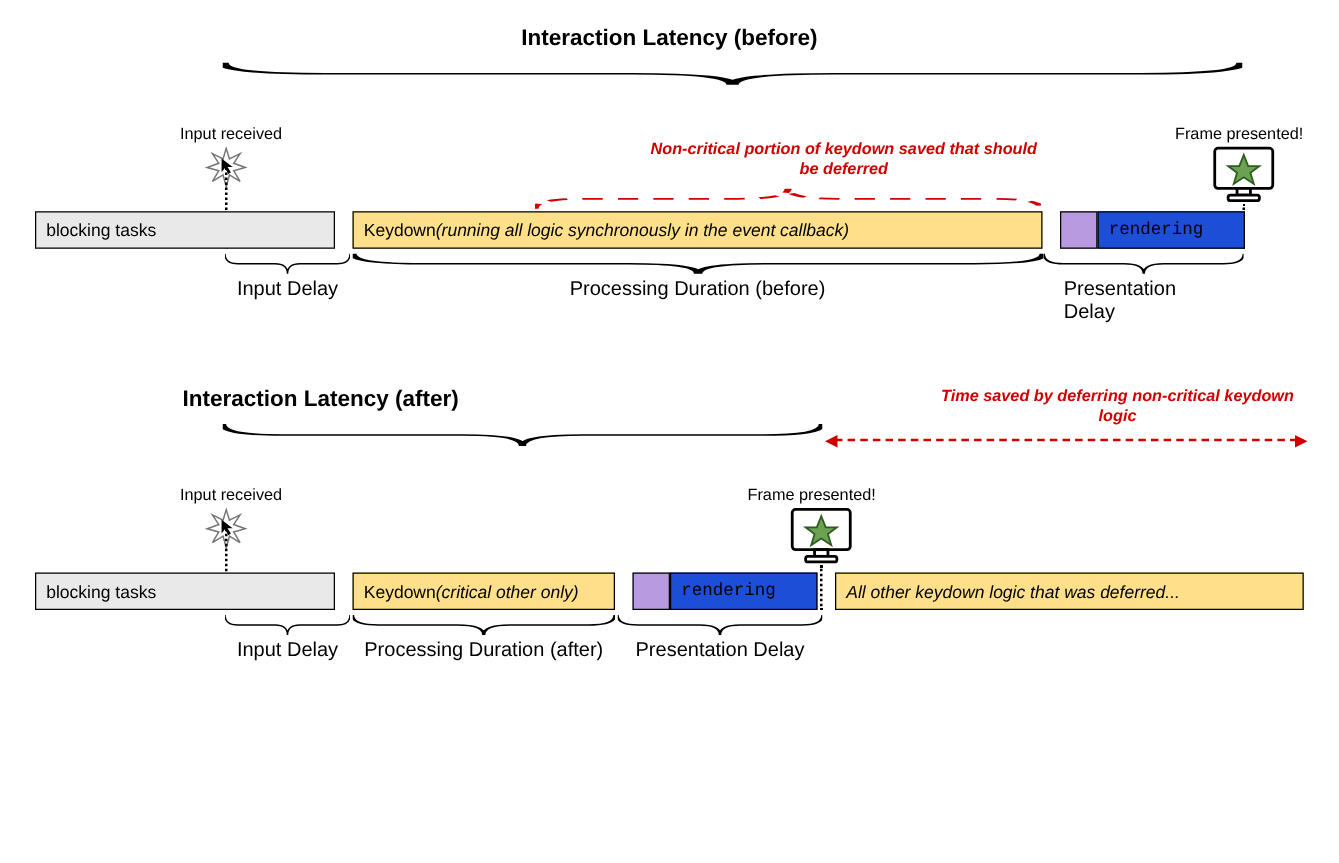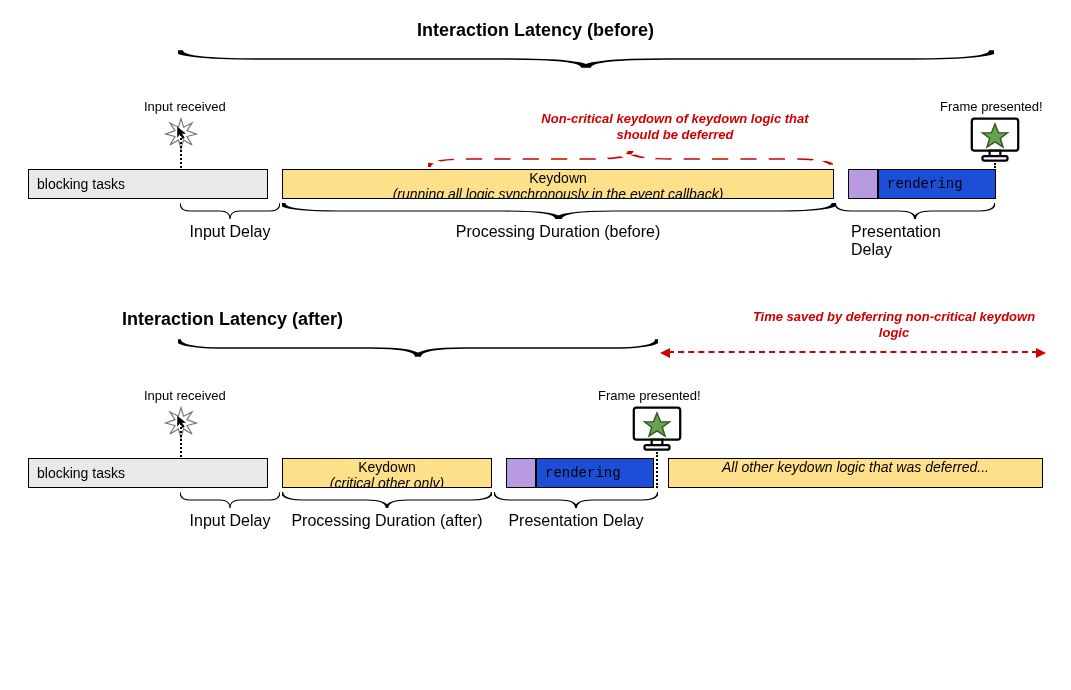--- a/index.html
+++ b/index.html
@@ -11,21 +11,21 @@
     background: #fff;
     color: #000;
   }
   .section { position: relative; margin-bottom: 80px; }
   .title { font-weight: 700; font-size: 18px; text-align: center; margin-bottom: 4px; }
   .warn { color: #d00000; font-weight: 700; font-style: italic; font-size: 13px; line-height: 1.25; text-align: center; }
   .italic { font-style: italic; }
   .row { display: flex; align-items: stretch; height: 30px; }
   .block { border: 1px solid #000; display: flex; align-items: center; padding: 0 8px; font-size: 14px; white-space: nowrap; overflow: hidden; }
   .block.gray   { background: #e9e9e9; }
-  .block.yellow { background: #ffe08a; flex-direction: column; }
+  .block.yellow { background: #ffe08a; }
   .block.purple { background: #b89ae0; }
   .block.green  { background: #1d4ed8; }
   .block.mono   { font-family: "Courier New", monospace; font-size: 14px; }
   .gap { background: transparent; border: none; }
   .brace-label { position: absolute; transform: translateX(-50%); }
   .lbl { position: absolute; font-size: 13px; }
 
   
   .brace { position: absolute; }
   .brace svg { width: 100%; height: 100%; display: block; }
@@ -102,21 +102,21 @@
           <use href="#burst"></use>
         </svg></div>
     <div class="vline" style="left:152px; top:62px; height:68px"></div>
 
     <div class="lbl" style="left:912px; top:30px">Frame presented!</div>
     <div class="monitor" style="left:940px; top:46px"><svg>
           <use href="#monitor"></use>
         </svg></div>
     <div class="vline" style="left:966px; top:94px; height:36px"></div>
 
-    <div class="warn" style="position:absolute; left:492px; top:42px; width:310px">Non-critical keydown of keydown logic that should be deferred</div>
+    <div class="warn" style="position:absolute; left:492px; top:42px; width:310px">Non-critical portion of keydown saved that should be deferred</div>
     <div class="brace" style="left:400px; top:80px; width:405px; height:20px">
       <svg>
           <use href="#brace-up-red"></use>
         </svg>
     </div>
 
     <div class="row" style="position:absolute; left:0; top:100px; width:1015px">
       <div class="block gray" style="width:240px">
         <span>blocking tasks</span>
       </div>
@@ -152,21 +152,21 @@
     <div class="brace-label" style="position:absolute; left:530px; top:154px">Processing Duration (before)</div>
     <div class="brace-label" style="position:absolute; left:887px; top:154px">Presentation Delay</div>
   </div>
 </div>
 
 <div class="section" style="margin-top:60px">
 
   <div class="warn" style="position:absolute; left:716px; top:0px; width:300px">Time saved by deferring non-critical keydown logic</div>
   <div class="rarrow" style="left:640px; top:42px; width:370px"></div>
 
-  <div class="title" style="text-align:left; margin-left:94px">Interaction Latency (after)</div>
+  <div class="title" style="text-align:left; margin-left:118px">Interaction Latency (after)</div>
 
   <div class="brace" style="left:150px; width:480px; height:22px; top:28px">
     <svg>
         <use href="#brace-down"></use>
       </svg>
   </div>
 
   <div class="stage" style="margin-top:28px; height:160px">
 
     <div class="lbl" style="left:116px; top:30px">Input received</div>

